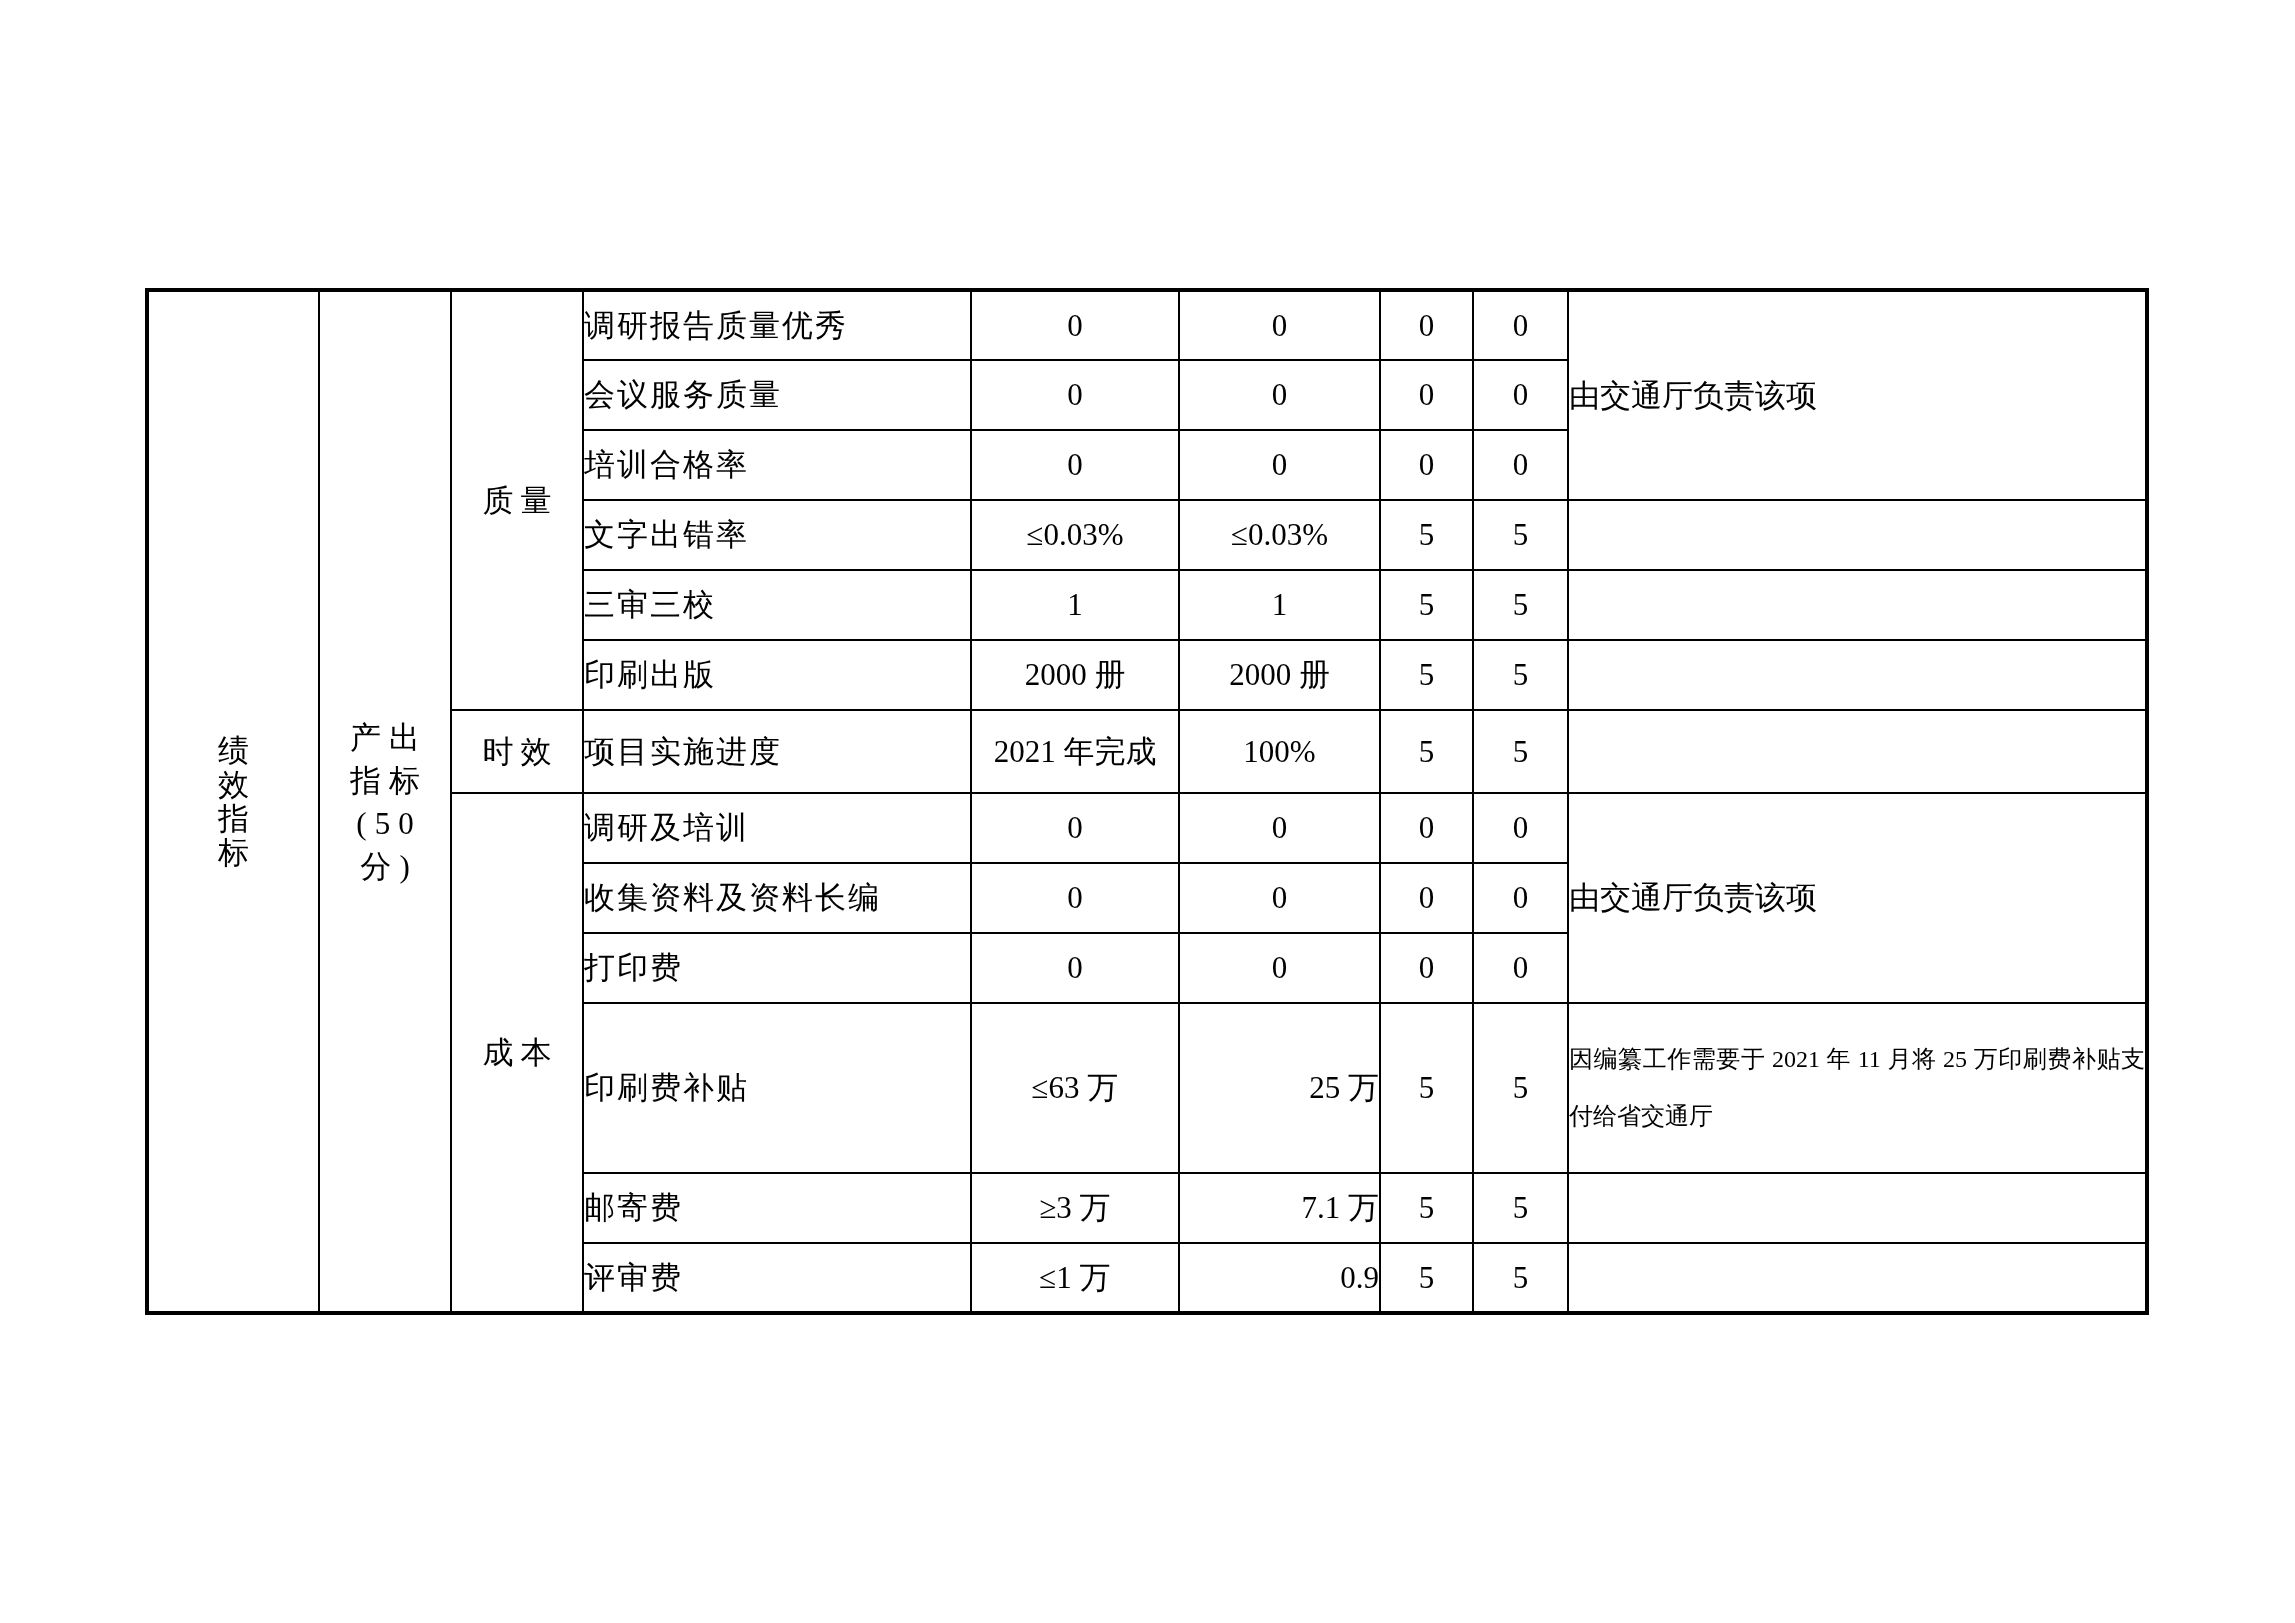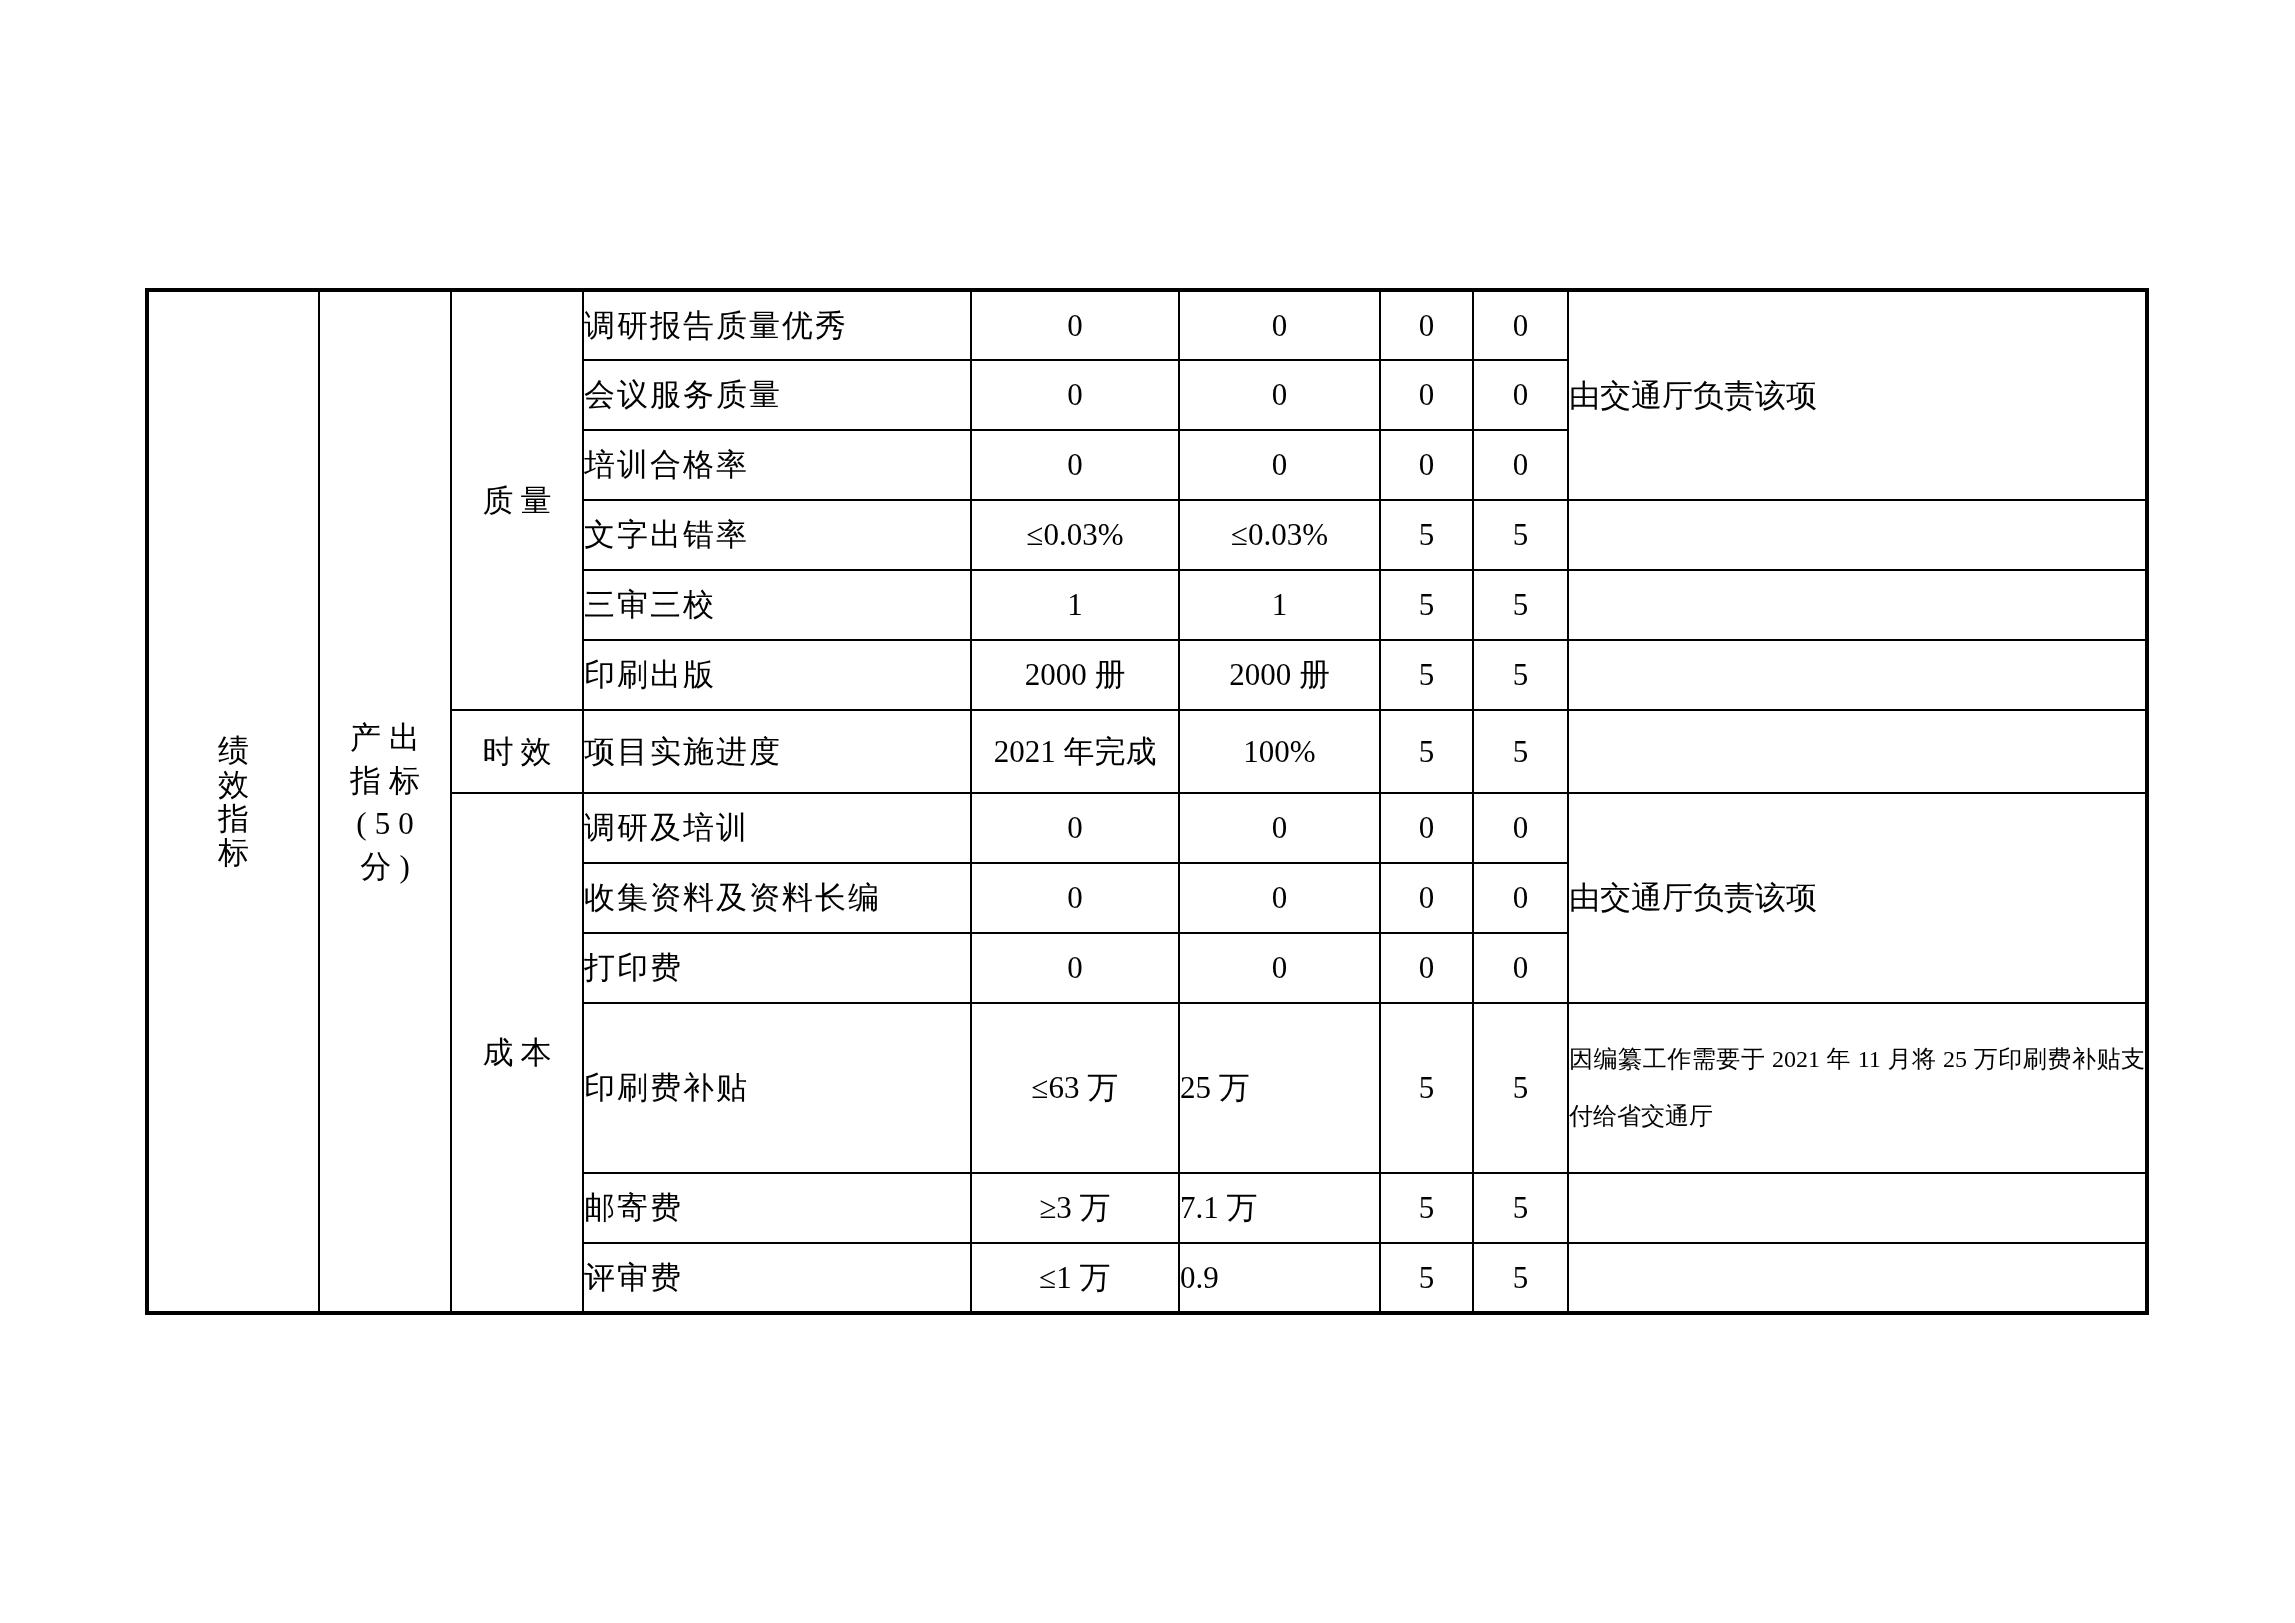--- a/index.html
+++ b/index.html
@@ -35,21 +35,21 @@
   }
   td.name {
     text-align: left;
     padding-left: 16.4px;
     letter-spacing: 2px;
   }
   td.c {
     text-align: center;
   }
   td.al {
-    text-align: left;
+    text-align: right;
     padding-left: 23px;
   }
   td.sec {
     text-align: center;
     letter-spacing: 6.8px;
     text-indent: 6.8px;
   }
   td.groupcol {
     text-align: center;
   }

